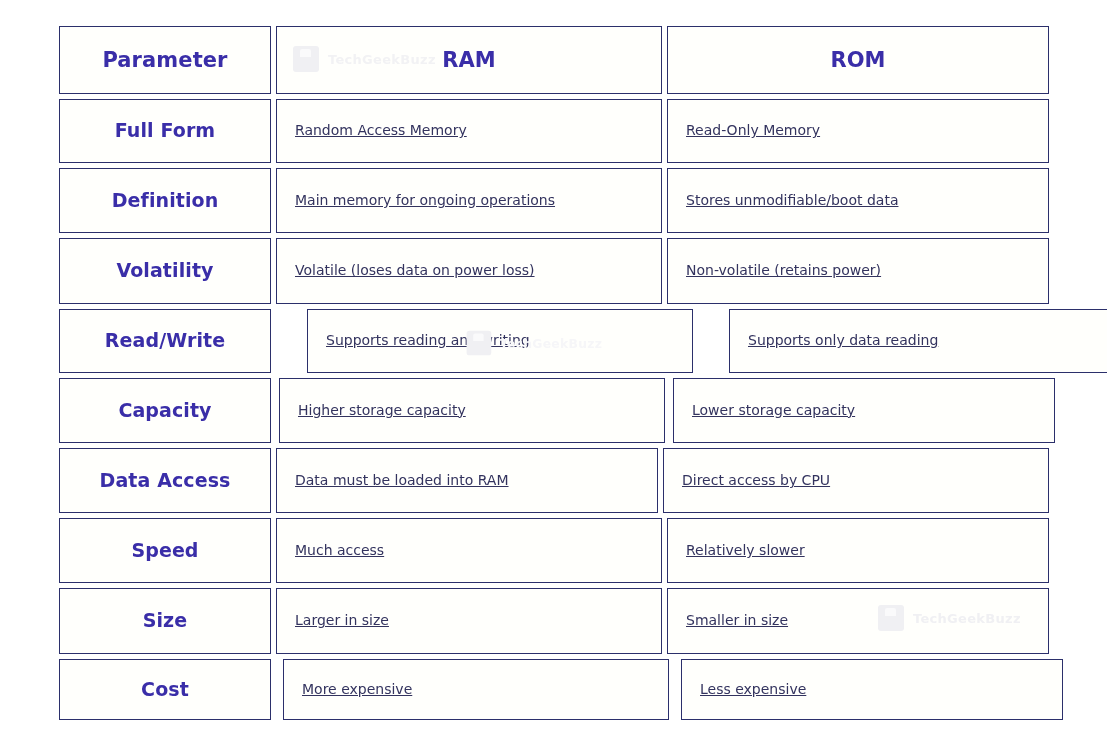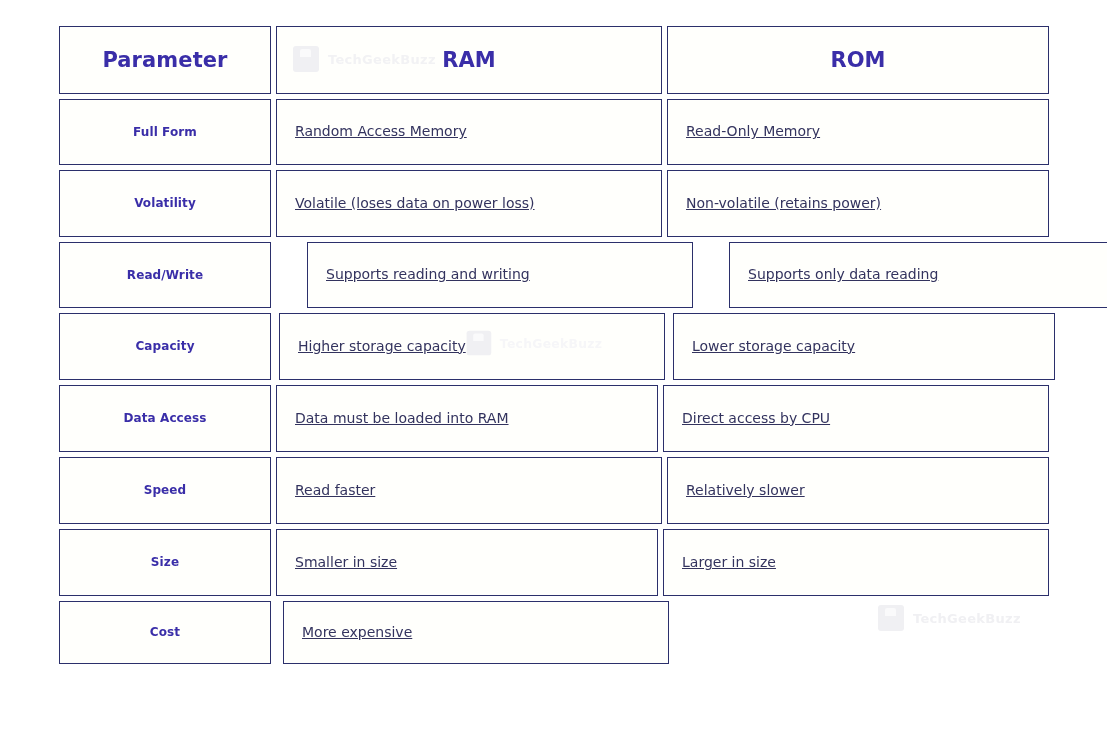--- a/index.html
+++ b/index.html
@@ -64,21 +64,21 @@
     font-size: 21px;
     color: #3a2ea8;
     letter-spacing: 0.1px;
   }
   .row-header { height: 68px; }
   .row-header .cell { height: 68px; }
 
   
   .param-label {
     font-weight: 700;
-    font-size: 12px;
+    font-size: 19px;
     color: #3a2ea8;
     letter-spacing: 0.1px;
   }
 
   
   .value-text {
     font-size: 14px;
     color: #33335e;
     font-weight: 400;
     text-decoration: underline;
@@ -161,20 +161,31 @@
       <span class="param-label">Full Form</span>
     </div>
     <div class="cell col-ram">
       <span class="value-text">Random Access Memory</span>
     </div>
     <div class="cell col-rom">
       <span class="value-text">Read-Only Memory</span>
     </div>
   </div>
 
+  <div class="row r2">
+    <div class="cell col-param">
+      <span class="param-label">Definition</span>
+    </div>
+    <div class="cell col-ram">
+      <span class="value-text">Main memory for ongoing operations</span>
+    </div>
+    <div class="cell col-rom">
+      <span class="value-text">Stores unmodifiable/boot data</span>
+    </div>
+  </div>
 
   <div class="row r3">
     <div class="cell col-param">
       <span class="param-label">Volatility</span>
     </div>
     <div class="cell col-ram">
       <span class="value-text">Volatile (loses data on power loss)</span>
     </div>
     <div class="cell col-rom">
       <span class="value-text">Non-volatile (retains power)</span>
@@ -215,45 +226,48 @@
     <div class="cell col-ram">
       <span class="value-text">Direct access by CPU</span>
     </div>
   </div>
 
   <div class="row r7">
     <div class="cell col-param">
       <span class="param-label">Speed</span>
     </div>
     <div class="cell col-ram">
-      <span class="value-text">Read faster</span>
+      <span class="value-text">Much access</span>
     </div>
     <div class="cell col-rom">
       <span class="value-text">Relatively slower</span>
     </div>
   </div>
 
   <div class="row r8">
     <div class="cell col-param">
       <span class="param-label">Size</span>
     </div>
+    <div class="cell col-ram">
+      <span class="value-text">Larger in size</span>
+    </div>
     <div class="cell col-rom">
       <span class="value-text">Smaller in size</span>
     </div>
-    <div class="cell col-ram">
-      <span class="value-text">Larger in size</span>
-    </div>
   </div>
 
   <div class="row r9">
     <div class="cell col-param">
       <span class="param-label">Cost</span>
     </div>
     <div class="cell col-ram">
       <span class="value-text">More expensive</span>
+    </div>
+    <div class="cell col-rom">
+      <span class="value-text">Less expensive</span>
     </div>
   </div>
 
 </div>
 
 <div class="watermark wm-1">
   <div class="wm-badge"></div>
   <div class="wm-text">TechGeekBuzz</div>
 </div>
 

